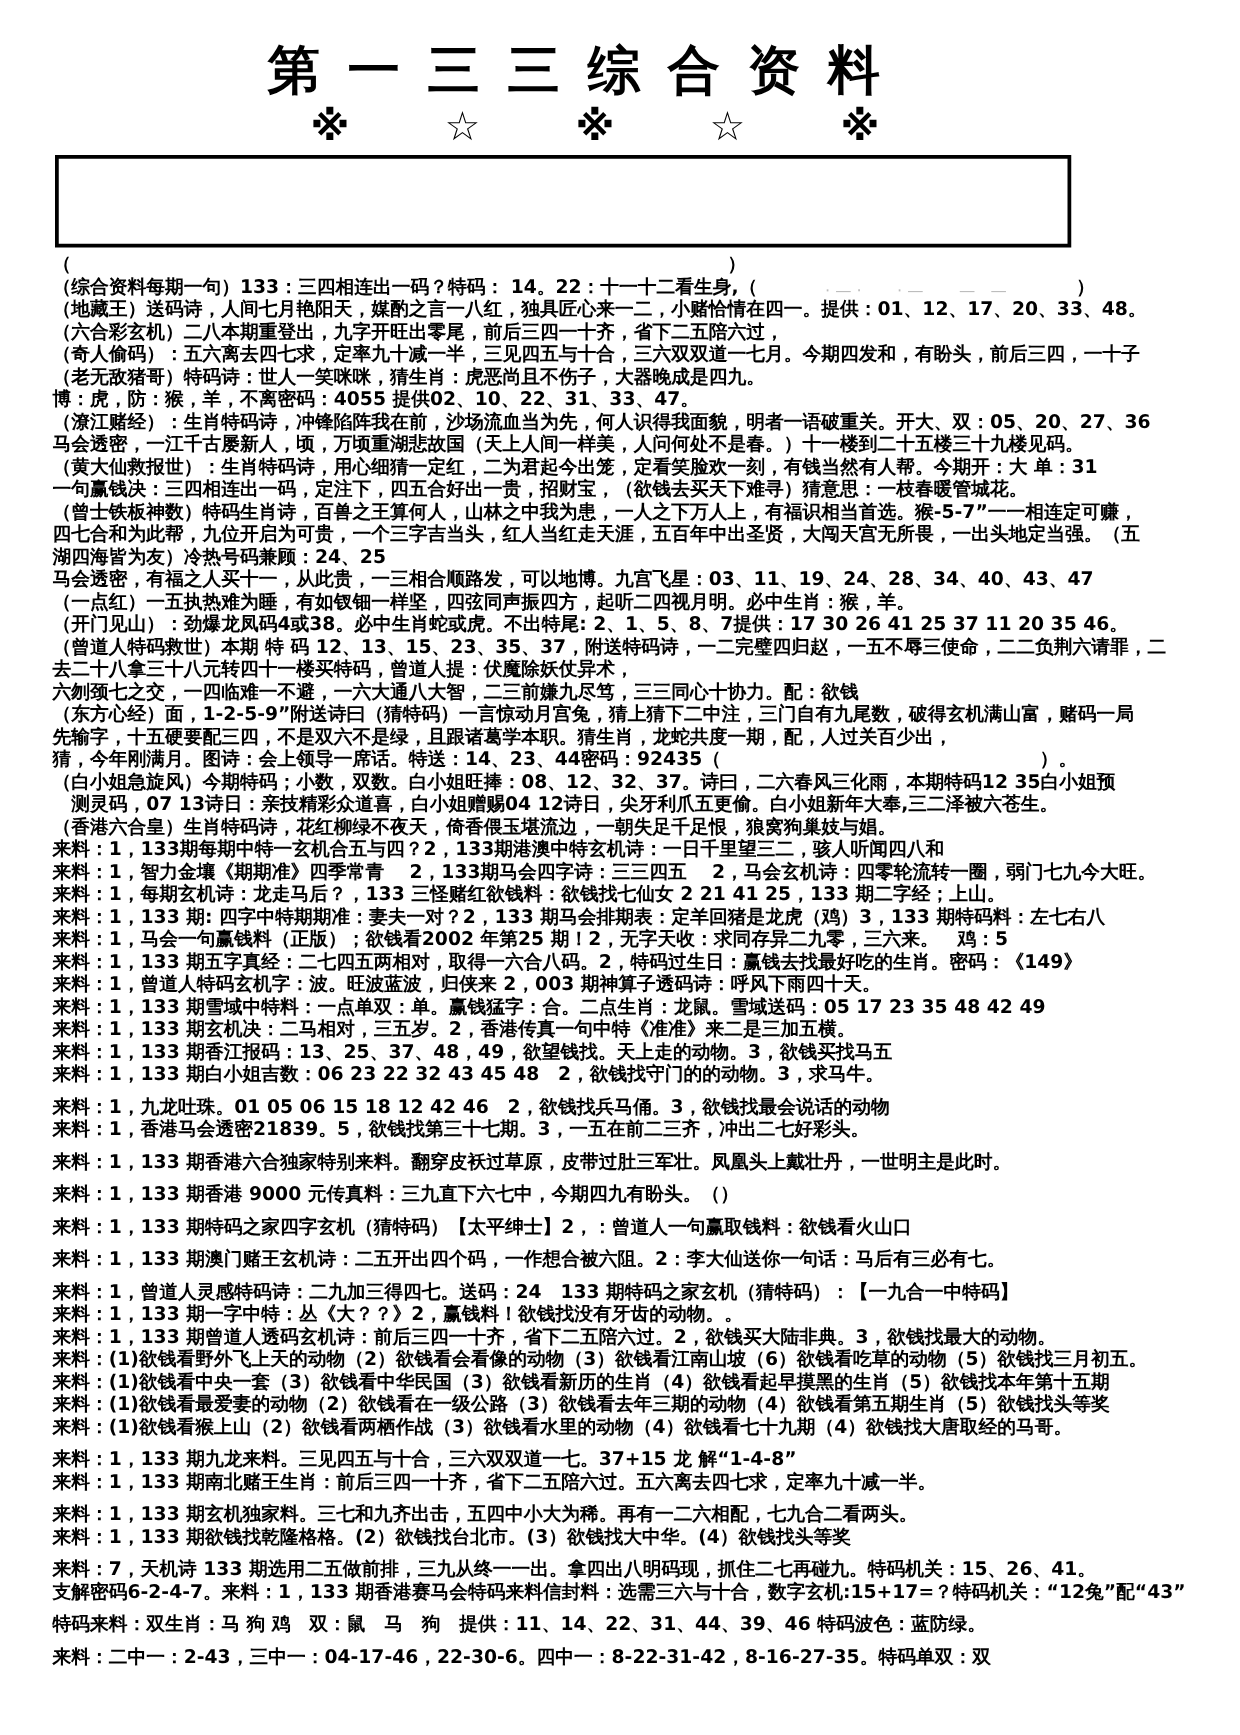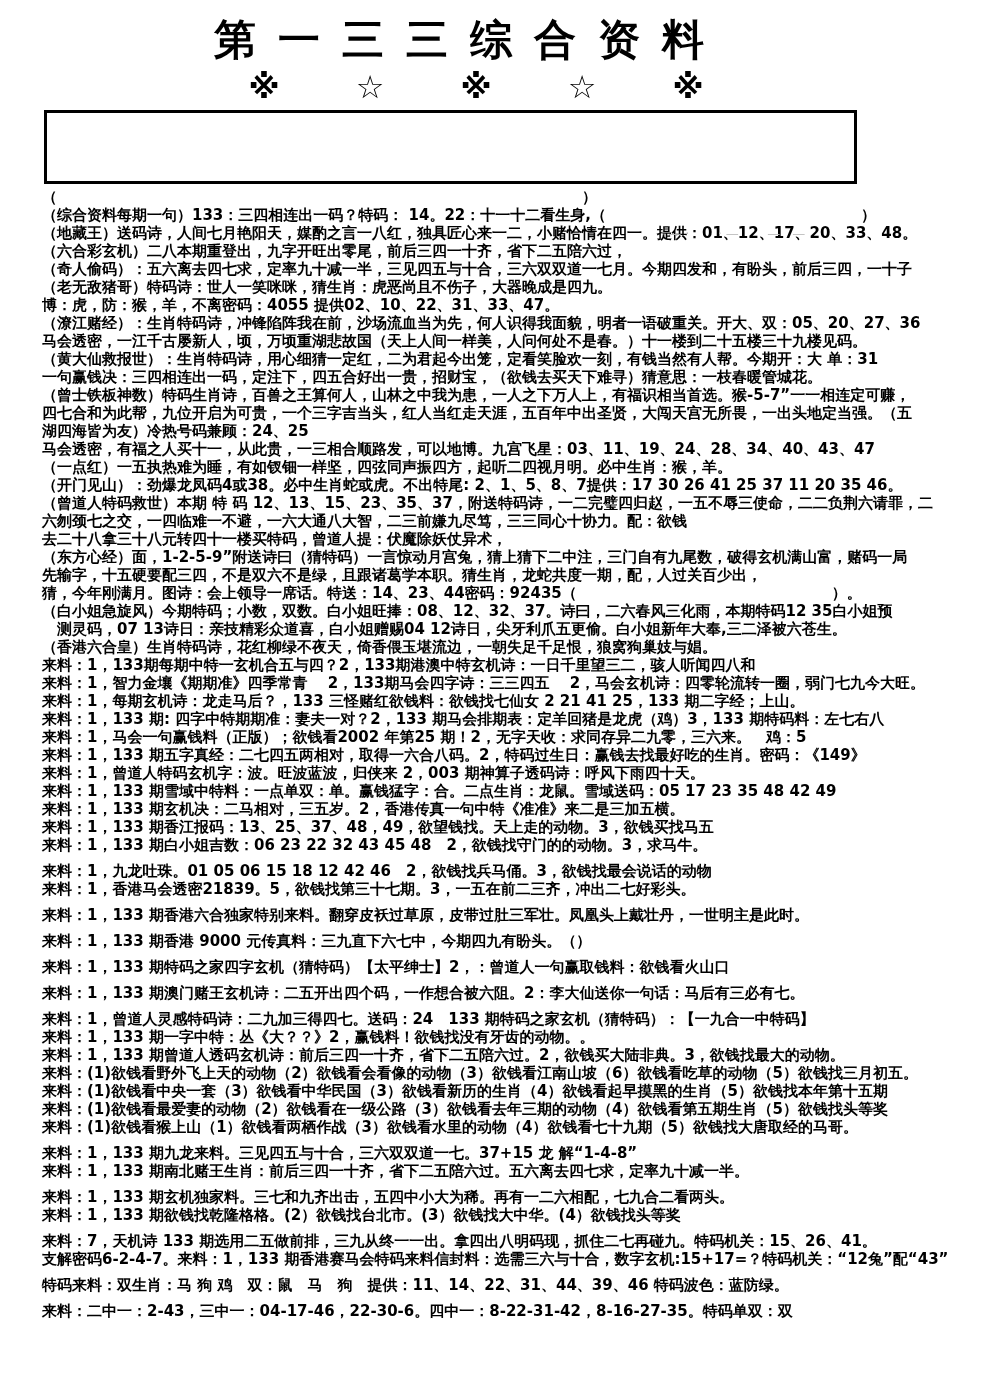--- a/index.html
+++ b/index.html
@@ -2,22 +2,22 @@
 <html><head>
 <meta charset="utf-8">
 <style>
   html,body{margin:0;padding:0;background:#ffffff;}
   body{
     width:992px;height:1388px;overflow:hidden;position:relative;
     color:#000;font-family:"DejaVu Sans","Liberation Sans",sans-serif;
     font-weight:bold;
   }
   .page-title{
-    margin:20px 0 0 214px;
-    font-family:Liberation Mono, monospace;
+    margin:34px 0 0 214px;
+    font-family:Liberation Serif, serif;
     font-size:42px;font-weight:bold;letter-spacing:22px;
     white-space:nowrap;line-height:1.1;
   }
   .symbols-row{
     display:flex;justify-content:center;gap:72px;
     margin:4px 40px 0 0;
     font-size:32px;line-height:34px;height:36px;
   }
   .symbols-row .sym{width:34px;text-align:center;}
   .header-box{
@@ -65,22 +65,22 @@
     <div class="line">马会透密，一江千古屡新人，顷，万顷重湖悲故国（天上人间一样美，人问何处不是春。）十一楼到二十五楼三十九楼见码。</div>
     <div class="line">（黄大仙救报世）：生肖特码诗，用心细猜一定红，二为君起今出笼，定看笑脸欢一刻，有钱当然有人帮。今期开：大 单：31</div>
     <div class="line">一句赢钱决：三四相连出一码，定注下，四五合好出一贵，招财宝，（欲钱去买天下难寻）猜意思：一枝春暖管城花。</div>
     <div class="line">（曾士铁板神数）特码生肖诗，百兽之王算何人，山林之中我为患，一人之下万人上，有福识相当首选。猴-5-7”一一相连定可赚，</div>
     <div class="line">四七合和为此帮，九位开启为可贵，一个三字吉当头，红人当红走天涯，五百年中出圣贤，大闯天宫无所畏，一出头地定当强。（五</div>
     <div class="line">湖四海皆为友）冷热号码兼顾：24、25</div>
     <div class="line">马会透密，有福之人买十一，从此贵，一三相合顺路发，可以地博。九宫飞星：03、11、19、24、28、34、40、43、47</div>
     <div class="line">（一点红）一五执热难为睡，有如钗钿一样坚，四弦同声振四方，起听二四视月明。必中生肖：猴，羊。</div>
     <div class="line">（开门见山）：劲爆龙凤码4或38。必中生肖蛇或虎。不出特尾: 2、1、5、8、7提供：17 30 26 41 25 37 11 20 35 46。</div>
     <div class="line">（曾道人特码救世）本期 特 码 12、13、15、23、35、37，附送特码诗，一二完璧四归赵，一五不辱三使命，二二负荆六请罪，二</div>
+    <div class="line">去二十八拿三十八元转四十一楼买特码，曾道人提：伏魔除妖仗异术，</div>
     <div class="line">六刎颈七之交，一四临难一不避，一六大通八大智，二三前嫌九尽笃，三三同心十协力。配：欲钱</div>
-    <div class="line">去二十八拿三十八元转四十一楼买特码，曾道人提：伏魔除妖仗异术，</div>
     <div class="line">（东方心经）面，1-2-5-9”附送诗曰（猜特码）一言惊动月宫兔，猜上猜下二中注，三门自有九尾数，破得玄机满山富，赌码一局</div>
     <div class="line">先输字，十五硬要配三四，不是双六不是绿，且跟诸葛学本职。猜生肖，龙蛇共度一期，配，人过关百少出，</div>
     <div class="line">猜，今年刚满月。图诗：会上领导一席话。特送：14、23、44密码：92435（　　　　　　　　　　　　　　　　　）。</div>
     <div class="line">（白小姐急旋风）今期特码；小数，双数。白小姐旺捧：08、12、32、37。诗曰，二六春风三化雨，本期特码12 35白小姐预</div>
     <div class="line">　测灵码，07 13诗日：亲技精彩众道喜，白小姐赠赐04 12诗日，尖牙利爪五更偷。白小姐新年大奉,三二泽被六苍生。</div>
     <div class="line">（香港六合皇）生肖特码诗，花红柳绿不夜天，倚香偎玉堪流边，一朝失足千足恨，狼窝狗巢妓与娼。</div>
     <div class="line">来料：1，133期每期中特一玄机合五与四？2，133期港澳中特玄机诗：一日千里望三二，骇人听闻四八和</div>
     <div class="line">来料：1，智力金壤《期期准》四季常青　 2，133期马会四字诗：三三四五　 2，马会玄机诗：四零轮流转一圈，弱门七九今大旺。</div>
     <div class="line">来料：1，每期玄机诗：龙走马后？，133 三怪赌红欲钱料：欲钱找七仙女 2 21 41 25，133 期二字经；上山。</div>
     <div class="line">来料：1，133 期: 四字中特期期准：妻夫一对？2，133 期马会排期表：定羊回猪是龙虎（鸡）3，133 期特码料：左七右八</div>
@@ -96,21 +96,21 @@
     <div class="line gap">来料：1，133 期香港六合独家特别来料。翻穿皮袄过草原，皮带过肚三军壮。凤凰头上戴壮丹，一世明主是此时。</div>
     <div class="line gap">来料：1，133 期香港 9000 元传真料：三九直下六七中，今期四九有盼头。（）</div>
     <div class="line gap">来料：1，133 期特码之家四字玄机（猜特码）【太平绅士】2，：曾道人一句赢取钱料：欲钱看火山口</div>
     <div class="line gap">来料：1，133 期澳门赌王玄机诗：二五开出四个码，一作想合被六阻。2：李大仙送你一句话：马后有三必有七。</div>
     <div class="line gap">来料：1，曾道人灵感特码诗：二九加三得四七。送码：24　133 期特码之家玄机（猜特码）：【一九合一中特码】</div>
     <div class="line">来料：1，133 期一字中特：丛《大？？》2，赢钱料！欲钱找没有牙齿的动物。。</div>
     <div class="line">来料：1，133 期曾道人透码玄机诗：前后三四一十齐，省下二五陪六过。2，欲钱买大陆非典。3，欲钱找最大的动物。</div>
     <div class="line">来料：(1)欲钱看野外飞上天的动物（2）欲钱看会看像的动物（3）欲钱看江南山坡（6）欲钱看吃草的动物（5）欲钱找三月初五。</div>
     <div class="line">来料：(1)欲钱看中央一套（3）欲钱看中华民国（3）欲钱看新历的生肖（4）欲钱看起早摸黑的生肖（5）欲钱找本年第十五期</div>
     <div class="line">来料：(1)欲钱看最爱妻的动物（2）欲钱看在一级公路（3）欲钱看去年三期的动物（4）欲钱看第五期生肖（5）欲钱找头等奖</div>
-    <div class="line">来料：(1)欲钱看猴上山（1）欲钱看两栖作战（3）欲钱看水里的动物（4）欲钱看七十九期（5）欲钱找大唐取经的马哥。</div>
+    <div class="line">来料：(1)欲钱看猴上山（2）欲钱看两栖作战（3）欲钱看水里的动物（4）欲钱看七十九期（4）欲钱找大唐取经的马哥。</div>
     <div class="line gap">来料：1，133 期九龙来料。三见四五与十合，三六双双道一七。37+15 龙 解“1-4-8”</div>
     <div class="line">来料：1，133 期南北赌王生肖：前后三四一十齐，省下二五陪六过。五六离去四七求，定率九十减一半。</div>
     <div class="line gap">来料：1，133 期玄机独家料。三七和九齐出击，五四中小大为稀。再有一二六相配，七九合二看两头。</div>
     <div class="line">来料：1，133 期欲钱找乾隆格格。(2）欲钱找台北市。(3）欲钱找大中华。(4）欲钱找头等奖</div>
     <div class="line gap">来料：7，天机诗 133 期选用二五做前排，三九从终一一出。拿四出八明码现，抓住二七再碰九。特码机关：15、26、41。</div>
     <div class="line">支解密码6-2-4-7。来料：1，133 期香港赛马会特码来料信封料：选需三六与十合，数字玄机:15+17=？特码机关：“12兔”配“43”</div>
     <div class="line gap">特码来料：双生肖：马 狗 鸡　双：鼠　马　狗　提供：11、14、22、31、44、39、46 特码波色：蓝防绿。</div>
     <div class="line gap">来料：二中一：2-43，三中一：04-17-46，22-30-6。四中一：8-22-31-42，8-16-27-35。特码单双：双</div>
   </div>
 

